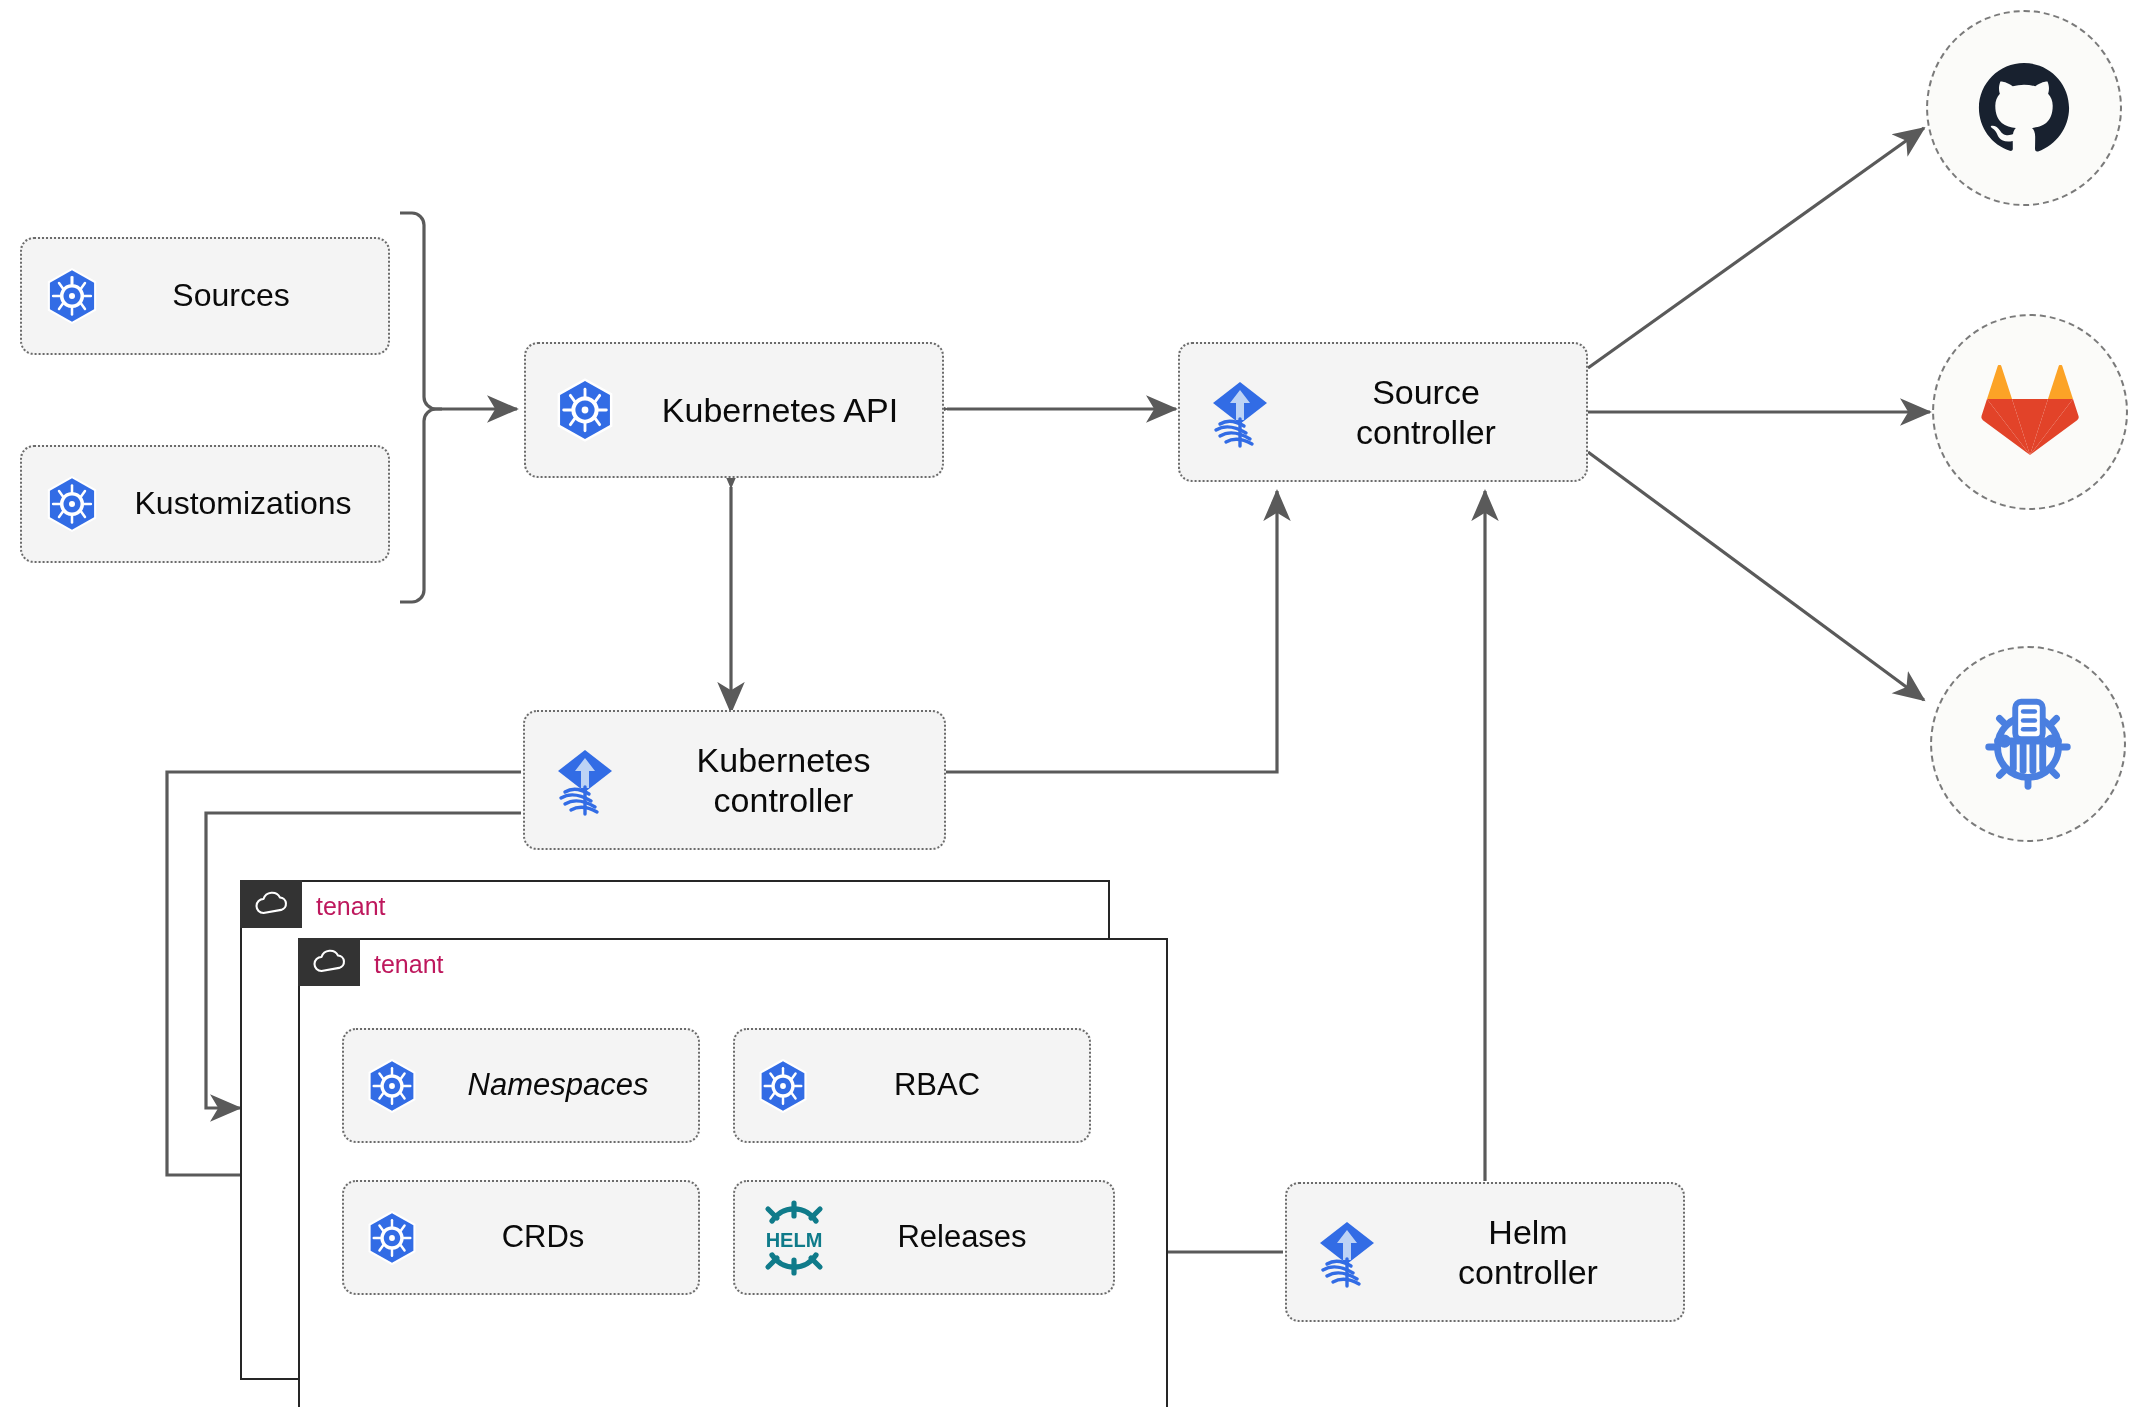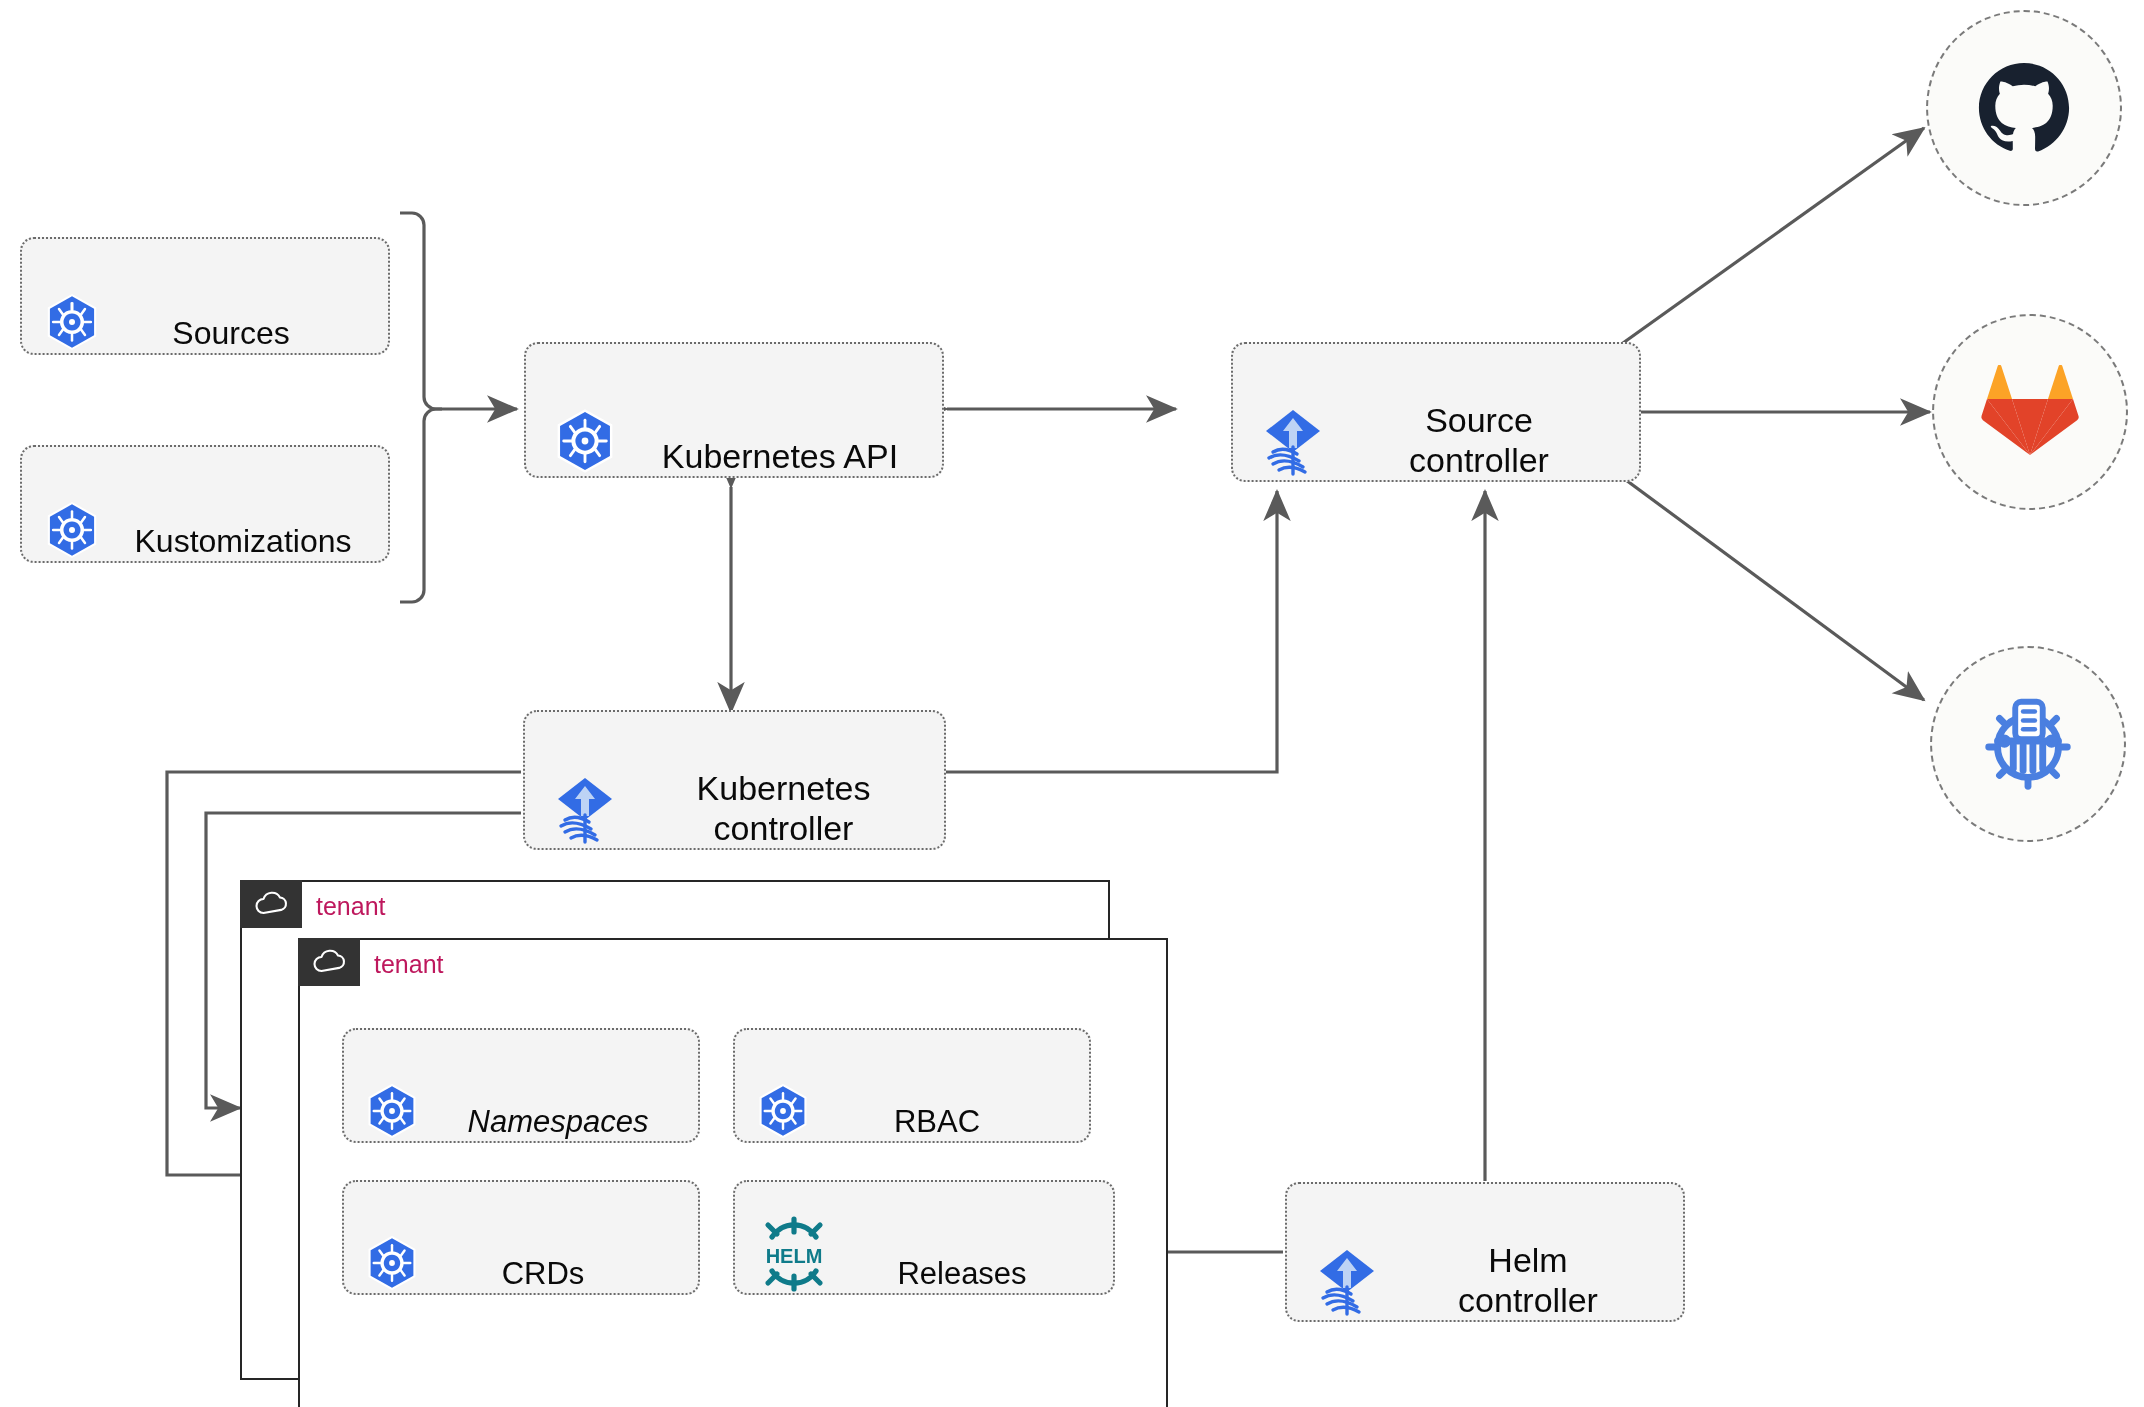--- a/index.html
+++ b/index.html
@@ -23,21 +23,21 @@
     pointer-events: none;
   }
 
   
   .rbox {
     position: absolute;
     background: #f4f4f4;
     border: 2px dotted #6b6b6b;
     border-radius: 14px;
     display: flex;
-    align-items: flex-end;
+    align-items: center;
     box-sizing: border-box;
   }
   .rbox .ico {
     flex: 0 0 auto;
     display: flex;
     align-items: center;
     justify-content: center;
   }
   .rbox .lbl {
     flex: 1 1 auto;
@@ -195,21 +195,21 @@
             <line x1="12.5" y1="32" x2="20.5" y2="32"></line>
             <line x1="18.6" y1="18.6" x2="23.2" y2="25"></line>
           </g>
           <path d="M32,19.5 a12.5,12.5 0 1 0 0.01,0 Z M32,23.2 a8.8,8.8 0 1 1 -0.01,0 Z"></path>
         </g>
       </svg>
     </span>
     <span class="lbl" style="font-size:32px; padding-right:24px;">Kustomizations</span>
   </div>
 
-  <div class="rbox" style="left:1231px; top:342px; width:410px; height:140px;">
+  <div class="rbox" style="left:1178px; top:342px; width:410px; height:140px;">
     <span class="ico" style="width:120px;">
       <svg width="80" height="80" viewBox="0 0 80 80">
         <polygon points="40,10 67,31 40,52 13,31" fill="#326ce5"></polygon>
         <path d="M40,18 L50,31 L44,31 L44,48 L36,48 L36,31 L30,31 Z" fill="#bdd3f5"></path>
         <g stroke="#326ce5" stroke-width="3.4" fill="none" stroke-linecap="round">
           <path d="M20,52 C28,47 36,49 44,54"></path>
           <path d="M16,58 C26,52 36,55 46,61"></path>
           <path d="M20,64 C30,58 40,61 50,67"></path>
           <path d="M26,70 C35,65 43,67 52,72"></path>
           <path d="M40,47 L40,74"></path>

